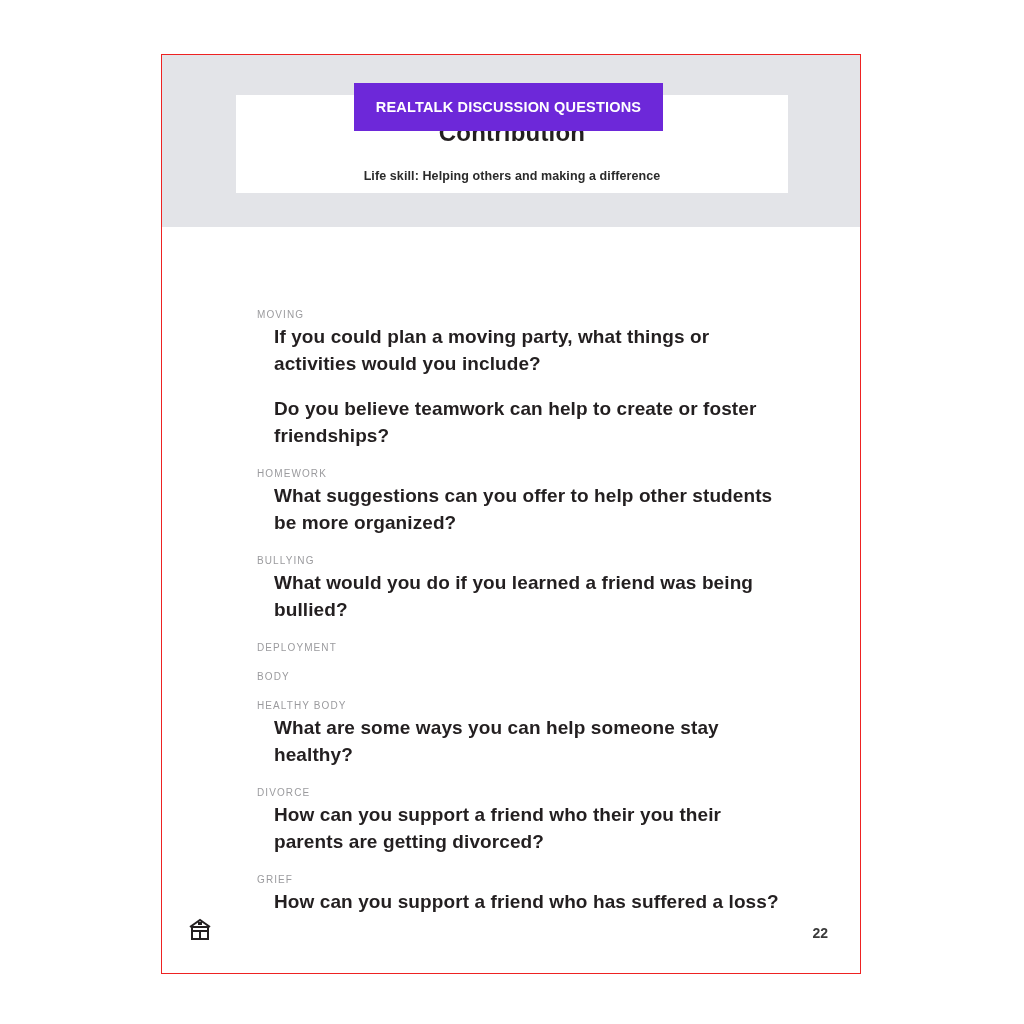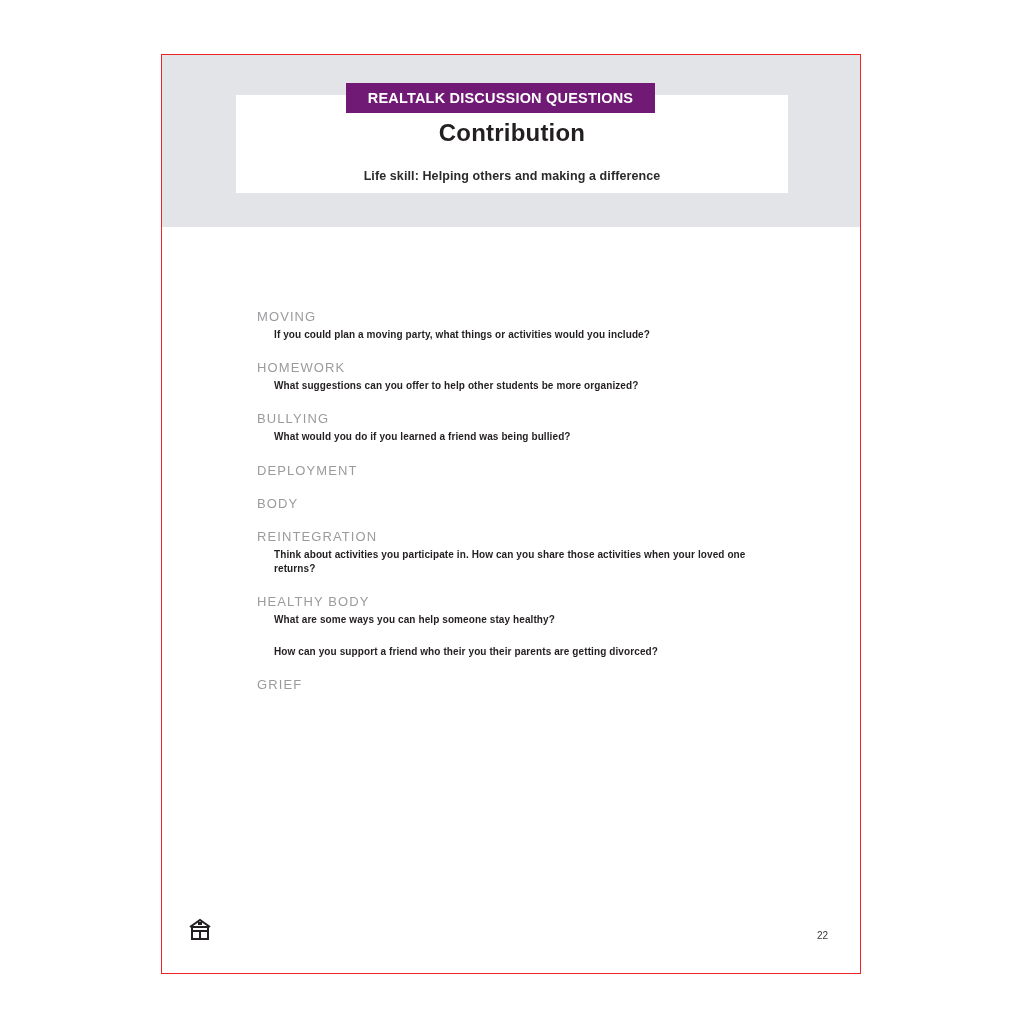--- a/index.html
+++ b/index.html
@@ -37,25 +37,25 @@
     left: 0;
     top: 0;
     width: 100%;
     height: 172px;
     background: #e3e4e8;
   }
 
   
   .title-bar {
     position: absolute;
-    left: 184px;
+    left: 192px;
     top: 28px;
     width: 309px;
-    height: 30px;
-    background: #701a75;
+    height: 48px;
+    background: #6d28d9;
     display: flex;
     align-items: center;
     justify-content: center;
   }
 
   .title-bar-label {
     color: #ffffff;
     font-size: 14.5px;
     font-weight: bold;
     letter-spacing: 0.2px;
@@ -106,50 +106,50 @@
     left: 95px;
     top: 82px;
     width: 530px;
   }
 
   .qa-item {
     margin-bottom: 18px;
   }
 
   .qa-topic {
-    font-size: 13px;
+    font-size: 10px;
     color: #9b9b9e;
     letter-spacing: 1.1px;
     margin-bottom: 4px;
   }
 
   .qa-question {
-    font-size: 10px;
+    font-size: 19px;
     font-weight: bold;
     color: #231f20;
     line-height: 1.42;
     padding-left: 17px;
     letter-spacing: 0.1px;
   }
 
   
   .footer-logo {
     position: absolute;
     left: 25px;
     bottom: 30px;
     width: 26px;
     height: 26px;
   }
 
   .page-number {
     position: absolute;
     right: 32px;
     bottom: 32px;
-    font-size: 10px;
-    font-weight: normal;
+    font-size: 14px;
+    font-weight: bold;
     color: #3a3a3a;
     margin-top: 42px;
   }
 </style>
 </head>
 <body>
 
 <div class="page-canvas">
 
   <div class="doc-page">
@@ -170,56 +170,55 @@
     <div class="body-area">
 
       <div class="qa-list">
 
         <div class="qa-item">
           <div class="qa-topic">MOVING</div>
           <div class="qa-question">If you could plan a moving party, what things or activities would you include?</div>
         </div>
 
         <div class="qa-item">
+          <div class="qa-question">Do you believe teamwork can help to create or foster friendships?</div>
         </div>
 
         <div class="qa-item">
           <div class="qa-topic">HOMEWORK</div>
           <div class="qa-question">What suggestions can you offer to help other students be more organized?</div>
         </div>
 
         <div class="qa-item">
           <div class="qa-topic">BULLYING</div>
           <div class="qa-question">What would you do if you learned a friend was being bullied?</div>
         </div>
 
         <div class="qa-item">
           <div class="qa-topic">DEPLOYMENT</div>
         </div>
 
         <div class="qa-item">
           <div class="qa-topic">BODY</div>
         </div>
 
-        <div class="qa-item">
-          <div class="qa-topic">REINTEGRATION</div>
-          <div class="qa-question">Think about activities you participate in. How can you share those activities when your loved one returns?</div>
-        </div>
 
         <div class="qa-item">
           <div class="qa-topic">HEALTHY BODY</div>
           <div class="qa-question">What are some ways you can help someone stay healthy?</div>
         </div>
 
         <div class="qa-item">
+          <div class="qa-topic">DIVORCE</div>
           <div class="qa-question">How can you support a friend who their you their parents are getting divorced?</div>
         </div>
 
         <div class="qa-item">
           <div class="qa-topic">GRIEF</div>
+          <div class="qa-question">How can you support a friend who has suffered a loss?</div>
         </div>
 
       </div>
 
       <div class="footer-logo">
         <svg width="26" height="26" viewBox="0 0 26 26" aria-hidden="true">
           <path d="M3 10 L13 3 L23 10" fill="none" stroke="#231f20" stroke-width="2"></path>
           <rect x="5" y="10" width="16" height="12" fill="none" stroke="#231f20" stroke-width="2"></rect>
           <line x1="5" y1="14" x2="21" y2="14" stroke="#231f20" stroke-width="2"></line>
           <line x1="13" y1="14" x2="13" y2="22" stroke="#231f20" stroke-width="2"></line>

